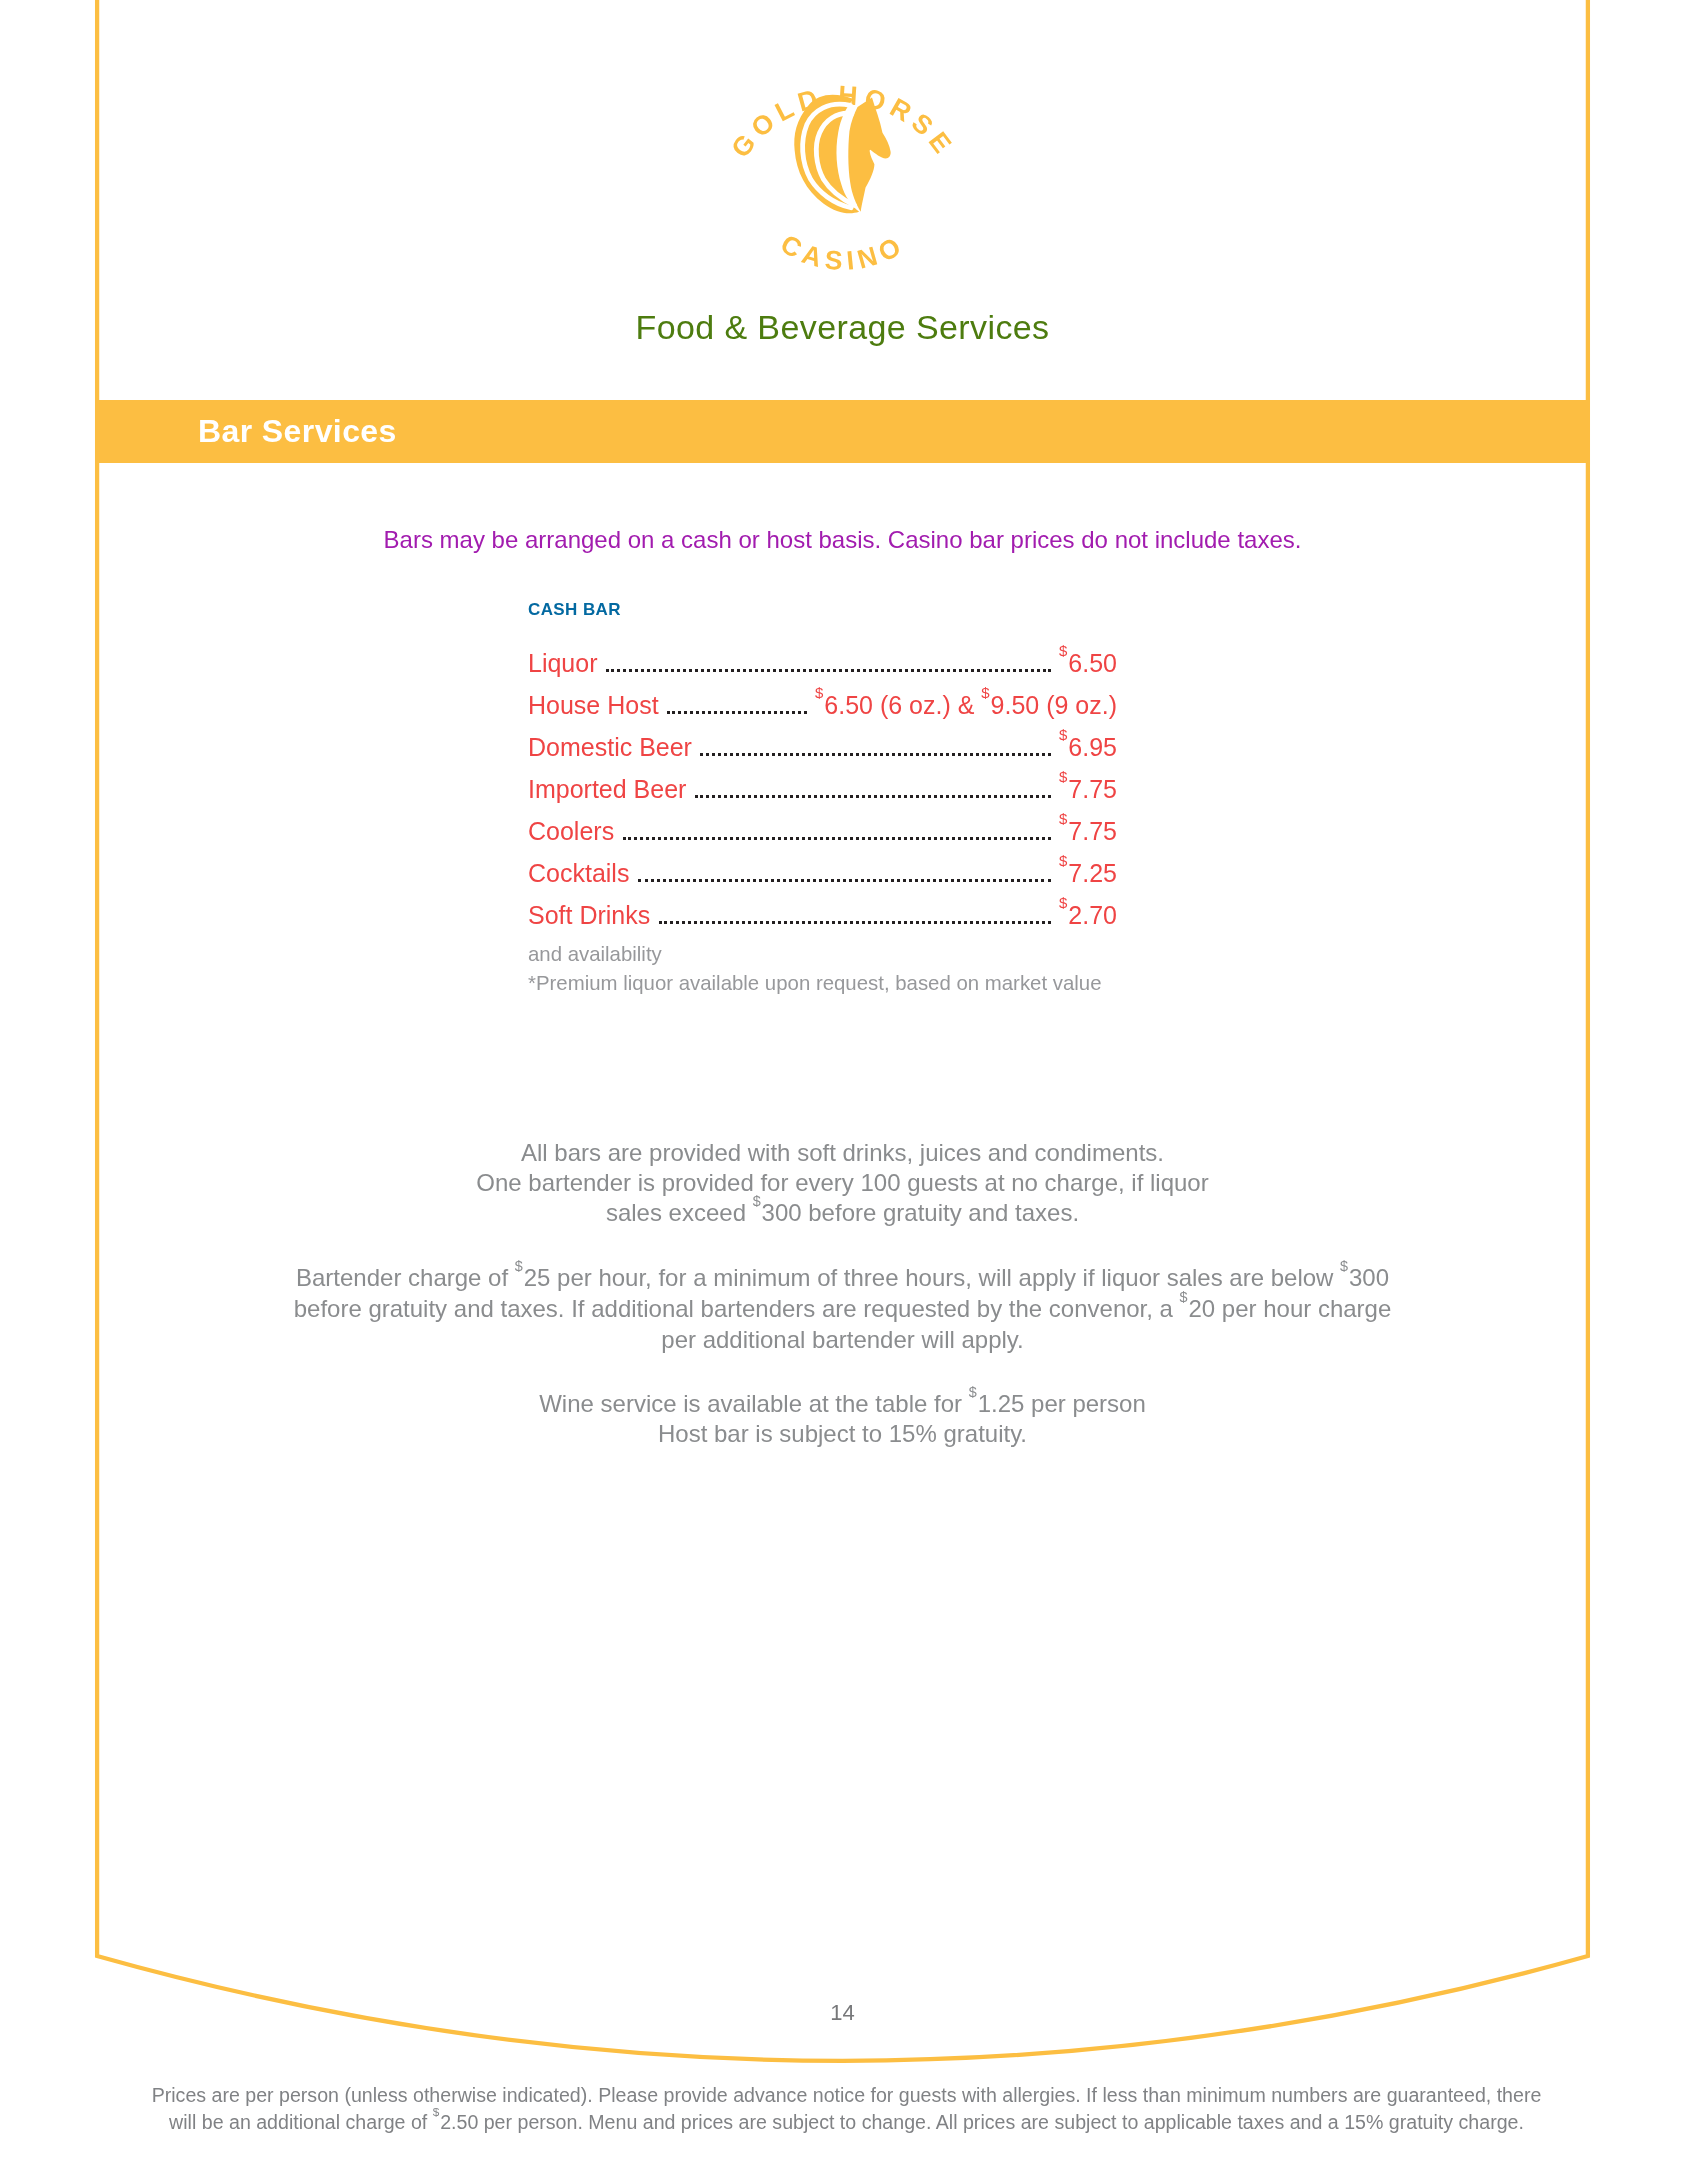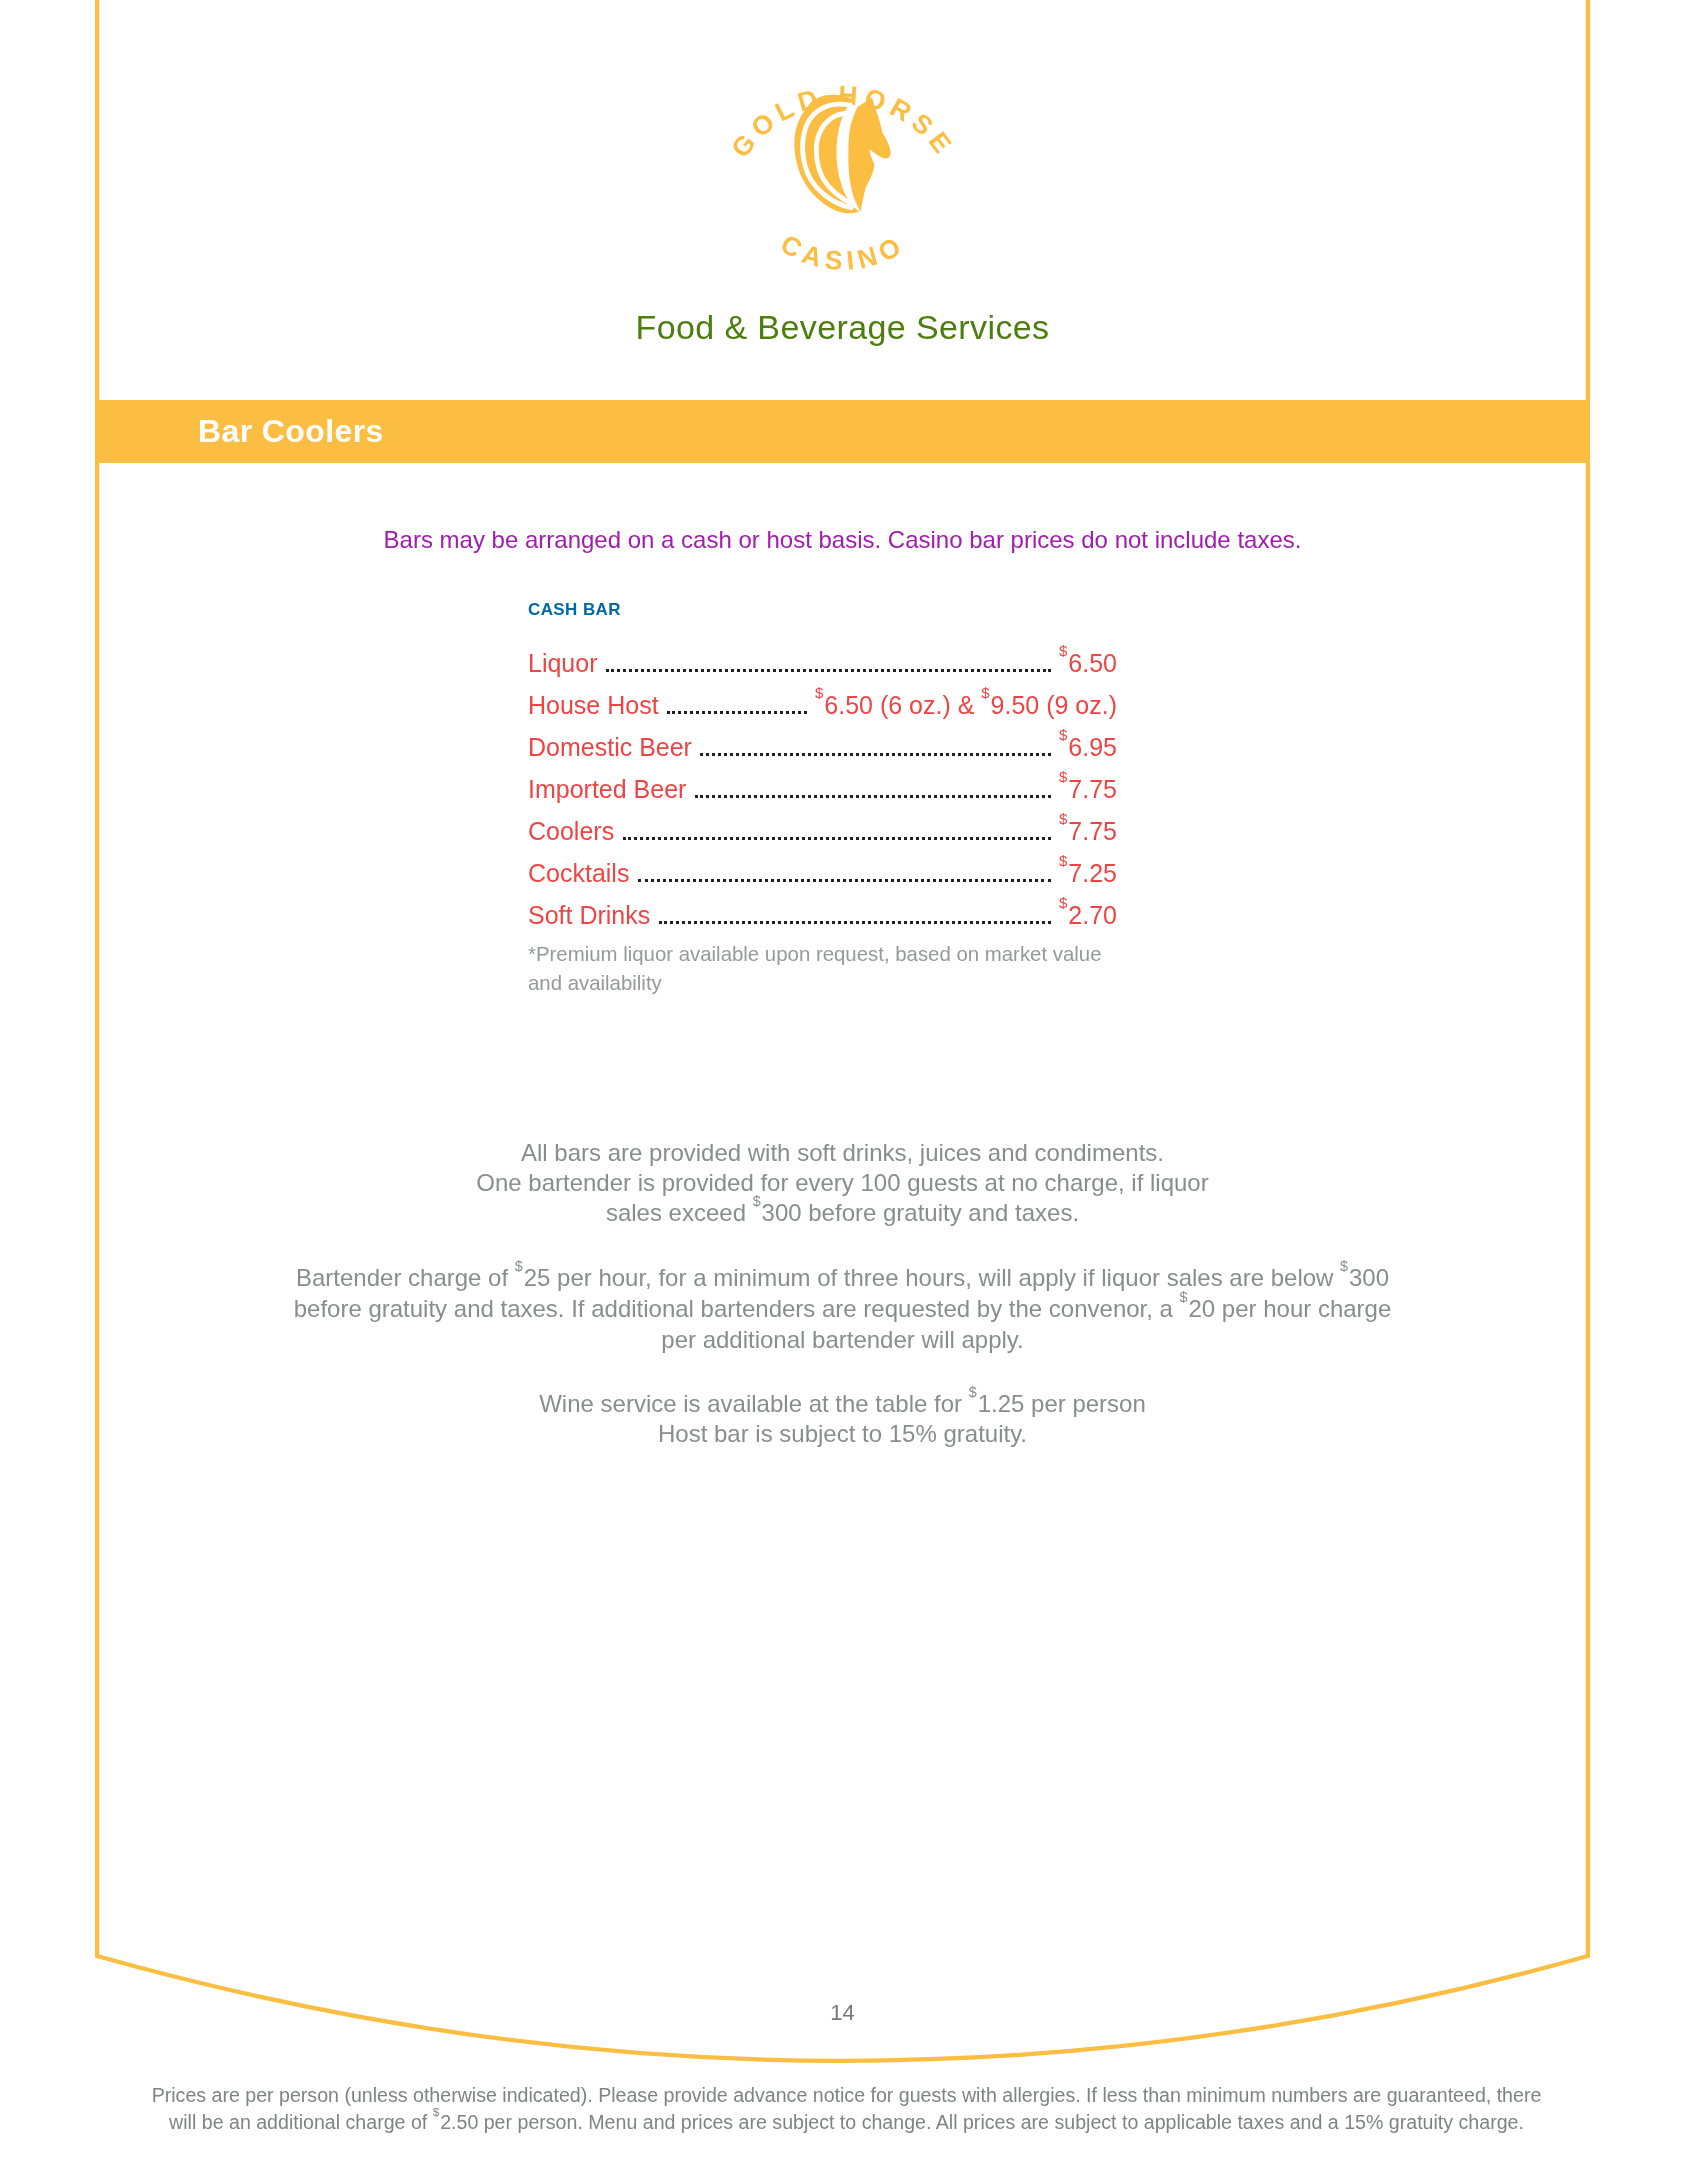--- a/index.html
+++ b/index.html
@@ -117,21 +117,21 @@
       <path fill="none" stroke="#ffffff" stroke-width="6" stroke-linecap="round" d="M 191 126
         C 172 124, 158 134, 151 150
         C 144 166, 146 190, 156 208
         C 164 221, 178 232, 194 240"></path>
     </g>
   </svg>
 
   <div class="subtitle">Food &amp; Beverage Services</div>
 
   <div class="band">
-    <span class="band-title">Bar Coolers</span>
+    <span class="band-title">Bar Services</span>
   </div>
 
   <div class="intro">Bars may be arranged on a cash or host basis. Casino bar prices do not  include taxes.</div>
 
   <div class="cashbar">
     <h3>CASH BAR</h3>
 
     <div class="row">
       <span class="nm">Liquor</span>
       <span class="dots"></span>
@@ -162,22 +162,22 @@
       <span class="dots"></span>
       <span class="pr"><sup class="sd">$</sup>7.25</span>
     </div>
     <div class="row">
       <span class="nm">Soft Drinks</span>
       <span class="dots"></span>
       <span class="pr"><sup class="sd">$</sup>2.70</span>
     </div>
 
     <div class="note">
+      <div>and availability</div>
       <div>*Premium liquor available upon request, based on market value</div>
-      <div>and availability</div>
     </div>
   </div>
 
   <div class="para para1">
     <div>All bars are provided with soft drinks, juices and condiments.</div>
     <div>One bartender is provided for every 100 guests at no charge, if liquor</div>
     <div>sales exceed <sup class="sd">$</sup>300 before gratuity and taxes.</div>
   </div>
 
   <div class="para para2">

